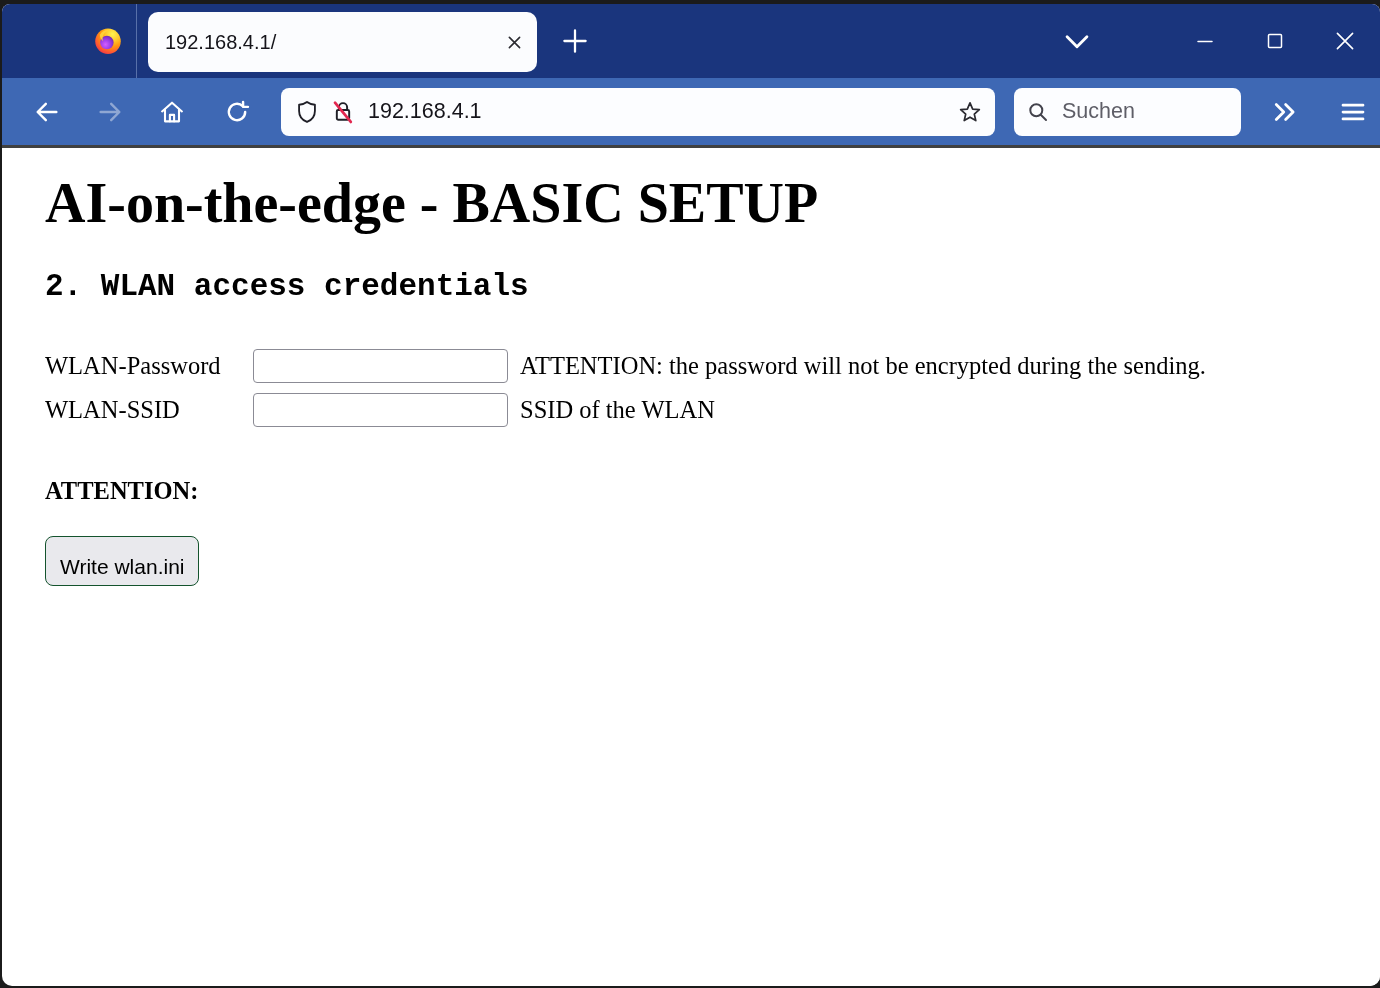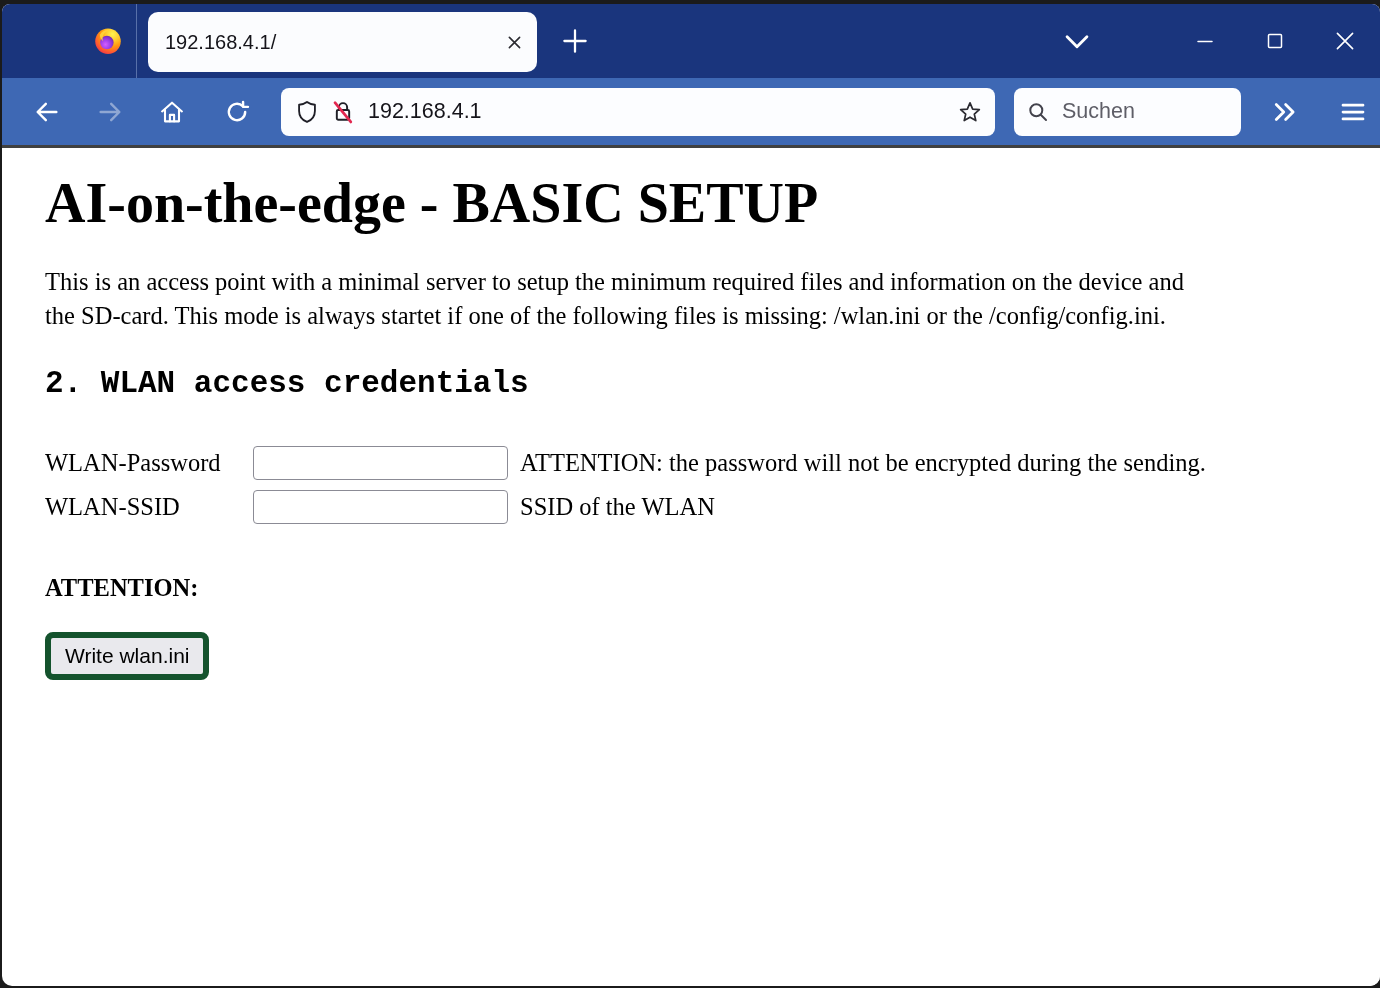--- a/index.html
+++ b/index.html
@@ -111,22 +111,22 @@
     background: #ffffff; padding: 0 8px;
     font-family: "Liberation Sans", sans-serif; font-size: 20px;
     outline: none;
   }
   .p-attention { font-weight: bold; margin: 42px 0 0 !important; }
   .p-warning { font-weight: bold; margin: 40px 0 0 !important; }
   .write-btn {
     margin-top: 28px;
     font-family: "Liberation Sans", sans-serif; font-size: 21px; color: #000;
     background: #e9e9ed;
-    border: 6px solid #14532d; border-radius: 8px;
-    padding: 6px 14px 6px;
+    border: 1px solid #14532d; border-radius: 8px;
+    padding: 18px 14px 6px;
   }
   svg { display: block; }
 </style>
 </head>
 <body>
 
 <div class="window">
 
   <div class="titlebar">
     <div class="fx-logo">
@@ -259,22 +259,20 @@
     <span class="menu-ic">
       <svg viewBox="0 0 24 24" width="30" height="30" fill="none" stroke="currentColor" stroke-width="2.2" stroke-linecap="round">
         <path d="M4 6.5 H20 M4 12 H20 M4 17.5 H20"></path>
       </svg>
     </span>
   </div>
 
   <div class="content">
     <h1>AI-on-the-edge - BASIC SETUP</h1>
 
-    <p>This is an access point with a minimal server to setup the minimum required files and information on the device and
-the SD-card. This mode is always startet if one of the following files is missing: /wlan.ini or the /config/config.ini.</p>
 
     <h3>2. WLAN access credentials</h3>
 
     <table class="wlan-form">
       <tbody>
           <tr>
         <td class="col-label">WLAN-Password</td>
         <td class="col-input">
           <input class="txt-input" type="text" value="" style="">
         </td>

